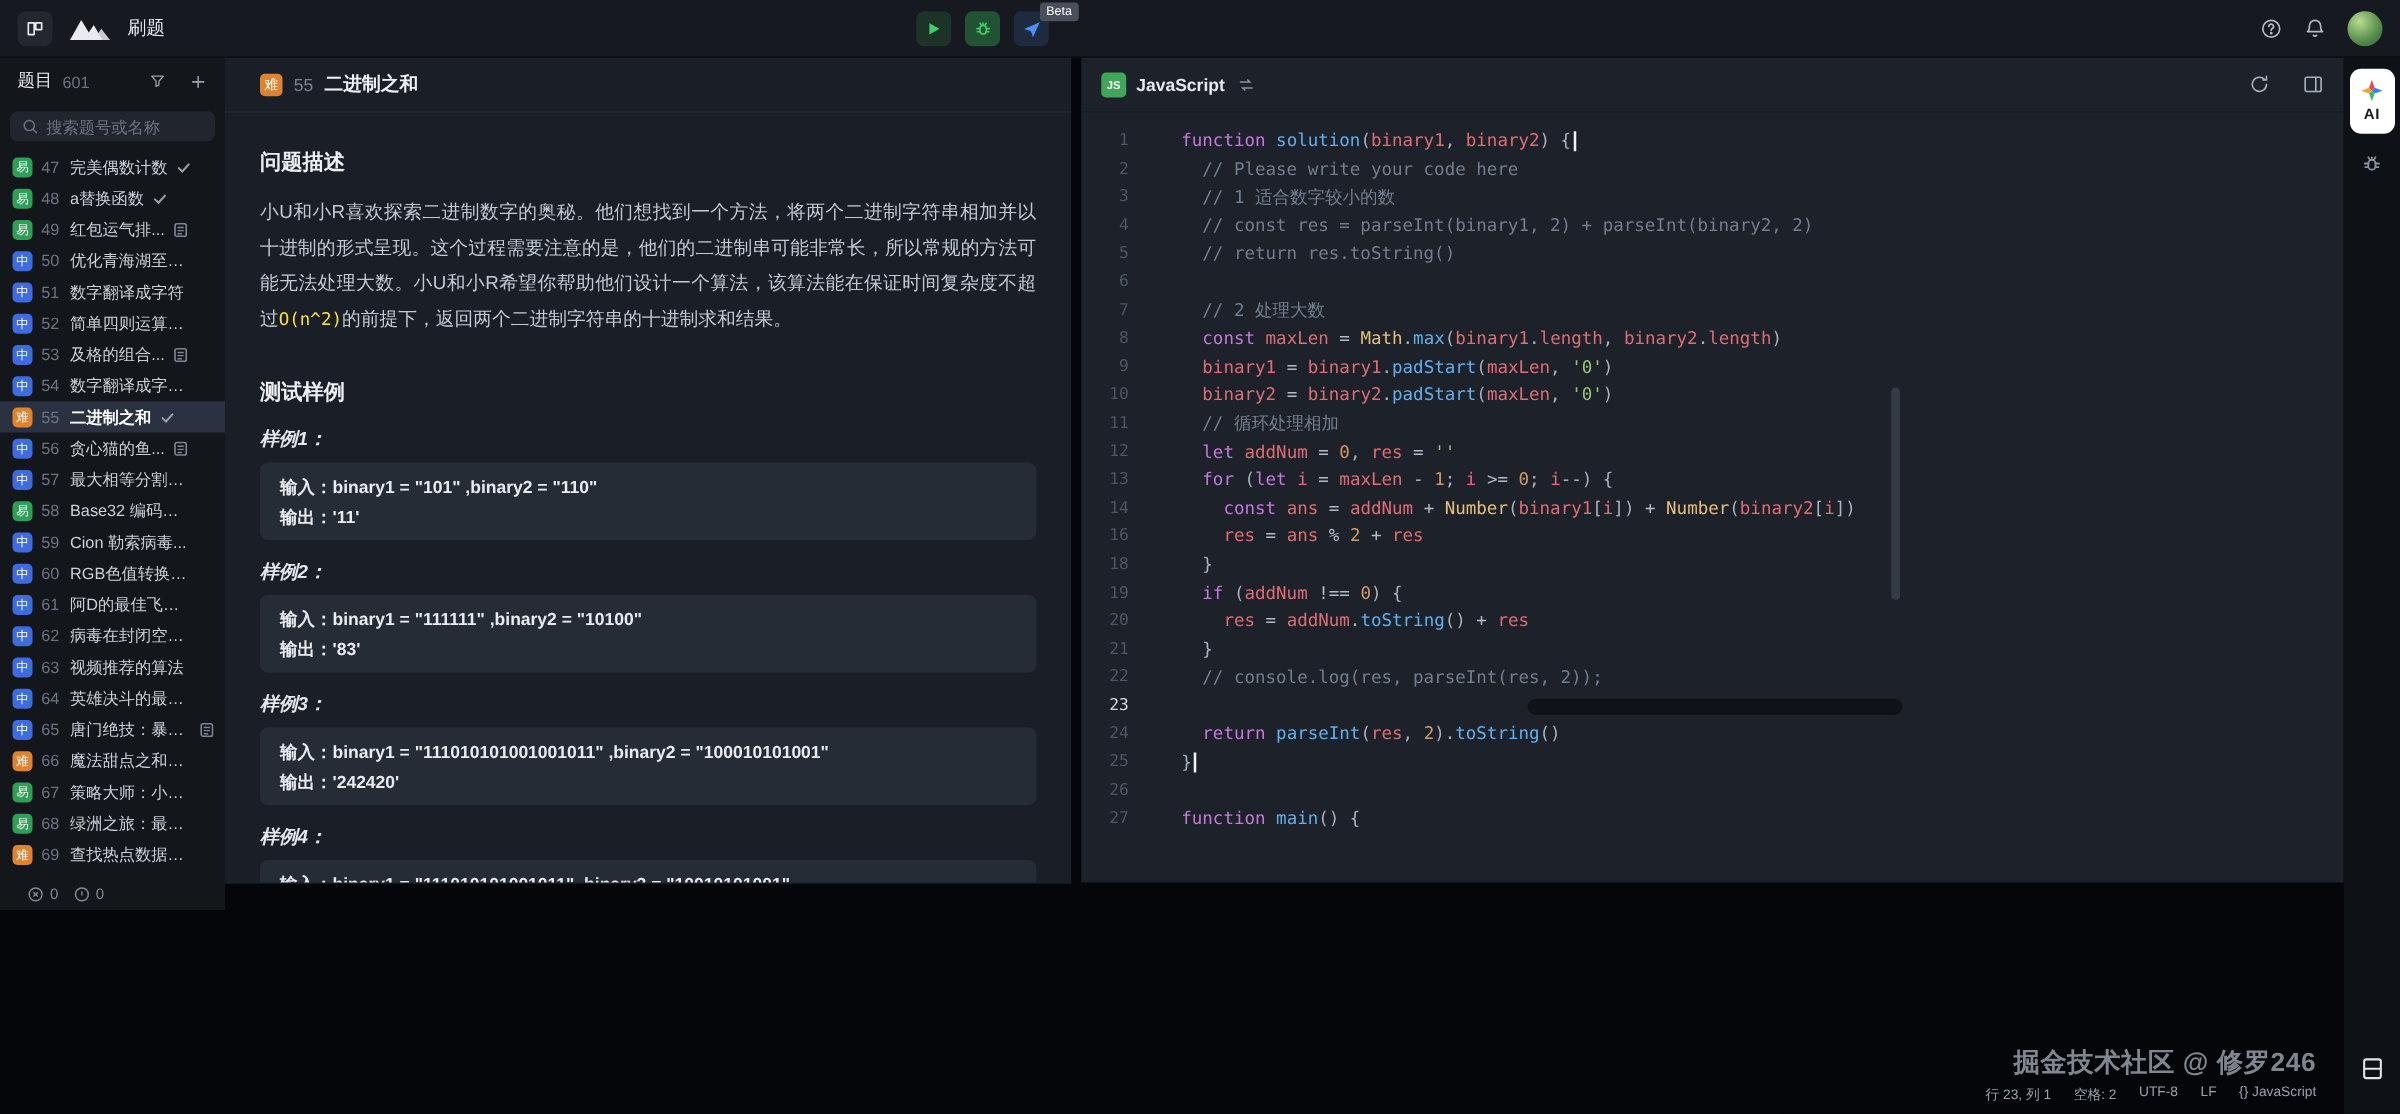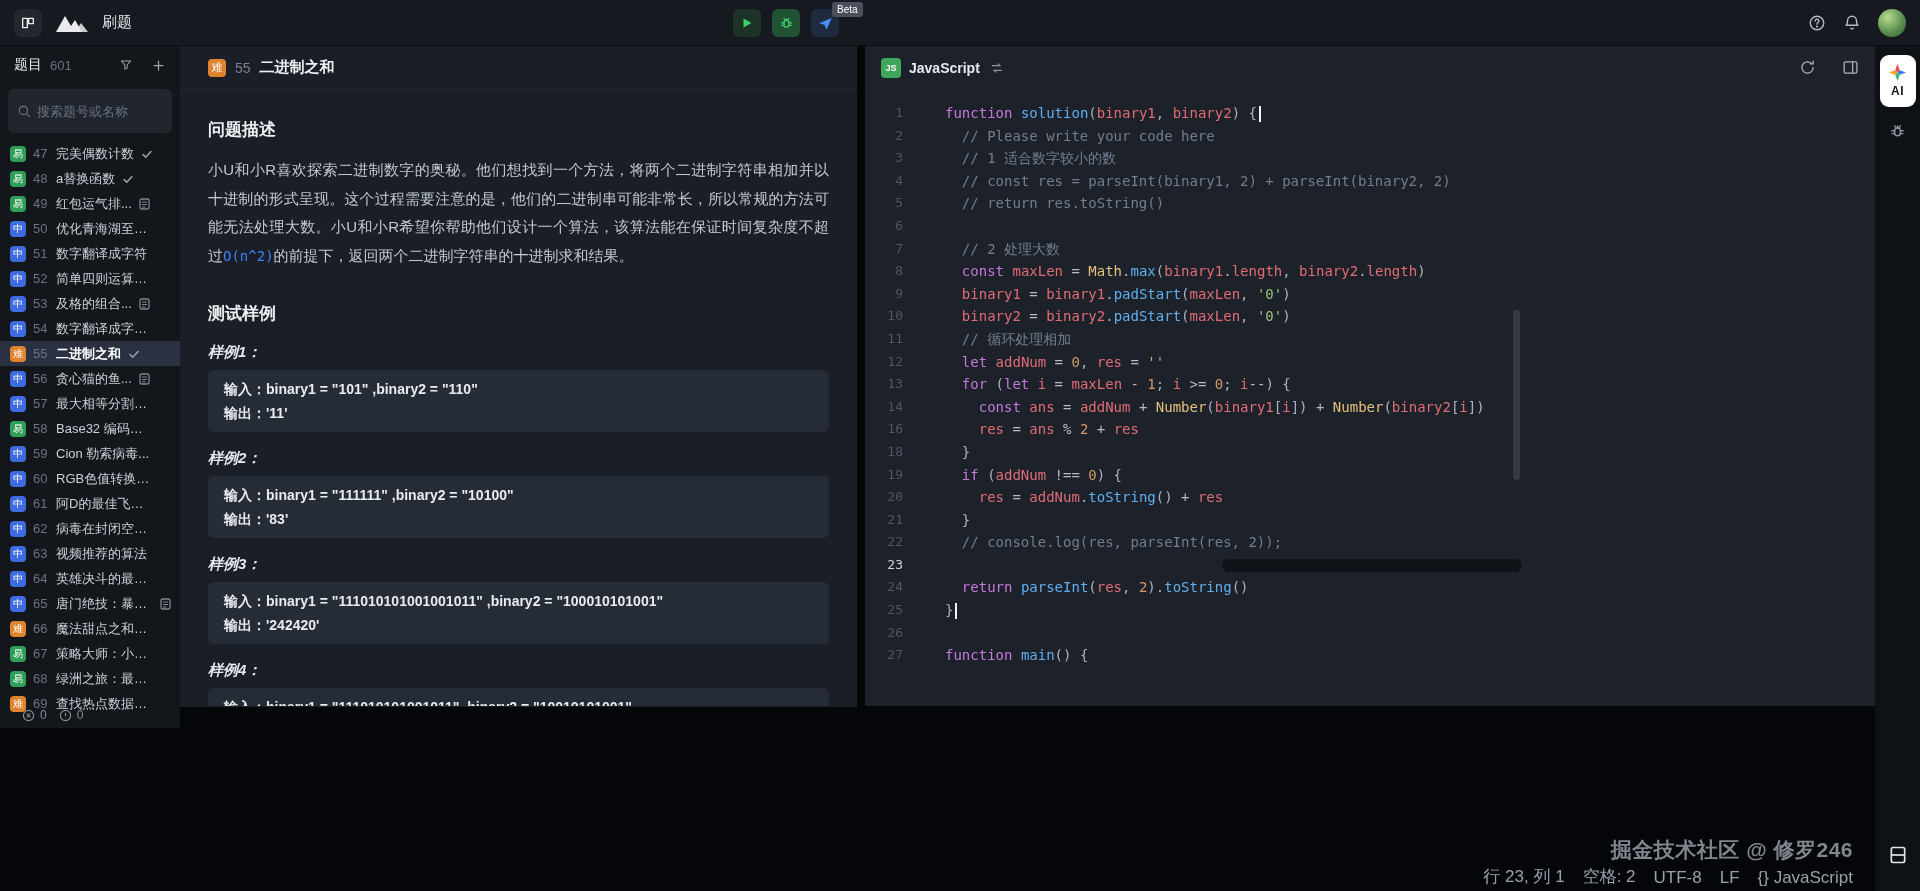--- a/index.html
+++ b/index.html
@@ -22,21 +22,21 @@
   .beta{position:absolute;top:-7px;left:21px;background:#4a505b;color:#fff;font-size:10px;line-height:13px;padding:1px 5px;border-radius:3px;white-space:nowrap}
   .tb-right{margin-left:auto;display:flex;align-items:center;gap:17px;color:#b3bac4}
   .avatar{width:28px;height:28px;border-radius:50%;background:radial-gradient(circle at 35% 30%,#b8dc8e,#5c9150 55%,#2f5d3b)}
 
   
   #sidebar{position:absolute;left:0;top:46px;width:180px;height:682px;background:#13161b;overflow:hidden}
   #sidebar-head{height:38px;display:flex;align-items:center;padding:0 14px;gap:8px}
   .sh-title{font-size:14px;font-weight:400;color:#e9ebf0}
   .sh-count{font-size:13px;color:#6a7380;flex:1}
   .sh-icon{color:#99a1ad;display:flex;margin-left:10px}
-  #sidebar-search{margin:5px 8px 8px;height:44px;background:#21262e;border-radius:6px;display:flex;align-items:center;padding:0 9px;gap:6px;color:#6a7380}
+  #sidebar-search{margin:5px 8px 8px;height:24px;background:#21262e;border-radius:6px;display:flex;align-items:center;padding:0 9px;gap:6px;color:#6a7380}
   #sidebar-search input{background:transparent;border:none;outline:none;color:#cfd4dc;font-size:13px;width:100%}
   #sidebar-search input::placeholder{color:#6a7380}
   .p-item{height:25px;display:flex;align-items:center;gap:7px;padding:0 8px 0 10px;font-size:13px;cursor:pointer}
   .p-badge{width:16px;height:16px;border-radius:4px;color:#fff;font-size:10px;display:flex;align-items:center;justify-content:center;flex:none}
   .d-easy .p-badge{background:#2f9e57}
   .d-medium .p-badge{background:#3e6ce0}
   .d-hard .p-badge{background:#e0832f}
   .p-num{color:#6b7482;flex:none;min-width:16px}
   .p-title{color:#ccd1d9;white-space:nowrap;overflow:hidden;text-overflow:ellipsis;max-width:97px}
   .p-icon{flex:none;display:flex;color:#8b93a0}
@@ -48,21 +48,21 @@
   
   #problem{position:absolute;left:180px;top:46px;width:677px;height:661px;background:#1a1f27;overflow:hidden}
   #problem-header{height:44px;display:flex;align-items:center;gap:9px;padding:0 28px;border-bottom:1px solid #232a35}
   .ph-badge{width:18px;height:18px;border-radius:4px;background:#e0832f;color:#fff;font-size:11px;display:flex;align-items:center;justify-content:center;flex:none}
   .ph-num{color:#7b8390;font-size:14px}
   .ph-title{color:#eef0f4;font-size:15px;font-weight:700}
   #problem-content{padding:0 28px;height:616px;overflow:hidden}
   .section-h{margin-top:28px;font-size:17px;font-weight:700;line-height:24px;color:#edeff3}
   .section-h.samples{margin-top:32px}
   .desc-p{margin-top:14px;font-size:15px;line-height:28.5px;color:#c3c9d3;text-align:justify}
-  .inline-code{font-family:"DejaVu Sans Mono","Liberation Mono",monospace;font-size:14px;color:#3b82f6}
+  .inline-code{font-family:"DejaVu Sans Mono","Liberation Mono",monospace;font-size:14px;color:#fde047}
   .sample-label{margin-top:16px;font-size:15px;font-style:italic;font-weight:700;line-height:20px;color:#e4e8ee}
   .sample-box{margin-top:8px;background:#262c36;border-radius:6px;padding:7px 16px;font-size:14px;font-weight:600;line-height:24px;color:#e8ebf0}
 
   
   #editor{position:absolute;left:865px;top:46px;width:1010px;height:660px;background:#1d222a;overflow:hidden}
   #editor-head{height:44px;display:flex;align-items:center;padding:0 16px;gap:8px;border-bottom:1px solid #171b22}
   .js-badge{width:20px;height:20px;border-radius:4px;background:#3fa65a;color:#fff;font-size:9px;font-weight:700;display:flex;align-items:center;justify-content:center}
   .lang-label{font-size:14px;font-weight:600;color:#e6e9ee}
   .eh-spacer{flex:1}
   .eh-icon{color:#aab2bd;display:flex;margin-left:18px;cursor:pointer}
@@ -88,21 +88,21 @@
 
   
   #rail{position:absolute;left:1875px;top:46px;width:45px;height:845px;background:#0e1116}
   .ai-btn{width:36px;height:52px;background:#fff;border-radius:9px;margin:9px auto 0;display:flex;flex-direction:column;align-items:center;justify-content:center;gap:3px;cursor:pointer}
   .ai-label{font-size:12px;font-weight:800;color:#17191d;letter-spacing:.5px}
   .rail-bug{margin:16px auto 0;color:#8b93a0;display:flex;justify-content:center;cursor:pointer}
   .panel-toggle{position:absolute;bottom:26px;left:50%;transform:translateX(-50%);cursor:pointer}
 
   
   #watermark{position:absolute;right:67px;top:836px;font-size:21px;font-weight:700;color:#80868f;letter-spacing:.5px}
-  #statusbar{position:absolute;right:67px;bottom:3px;height:20px;display:flex;gap:18px;align-items:flex-end;color:#99a1ad;font-size:17px}
+  #statusbar{position:absolute;right:67px;bottom:3px;height:20px;display:flex;gap:18px;align-items:flex-start;color:#99a1ad;font-size:11px}
   .sb-item{cursor:pointer;white-space:nowrap}
 </style>
 </head>
 <body>
 
 <div id="topbar">
   <div class="tb-left">
     <div class="logo-box clickable">
       <svg width="16" height="16" viewBox="0 0 24 24" fill="none" stroke="#e9ebef" stroke-width="2" stroke-linejoin="round">
           <path d="M4 5h7v14H4zM13 5h7v8h-7z"></path>

